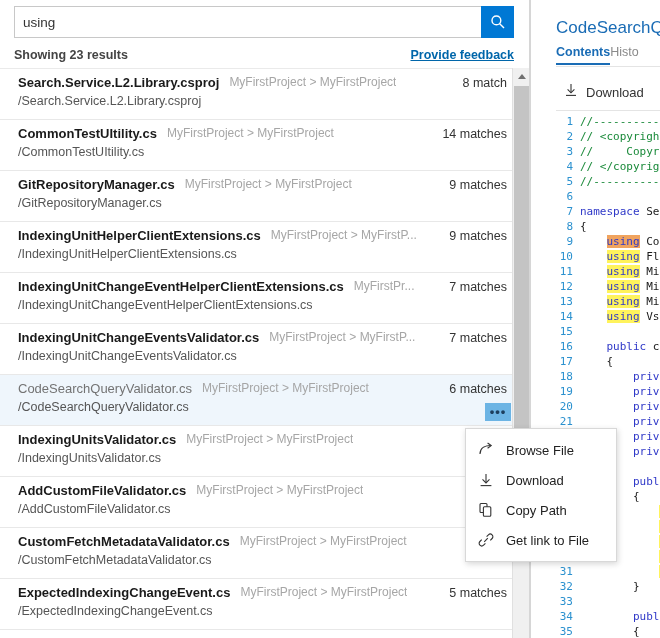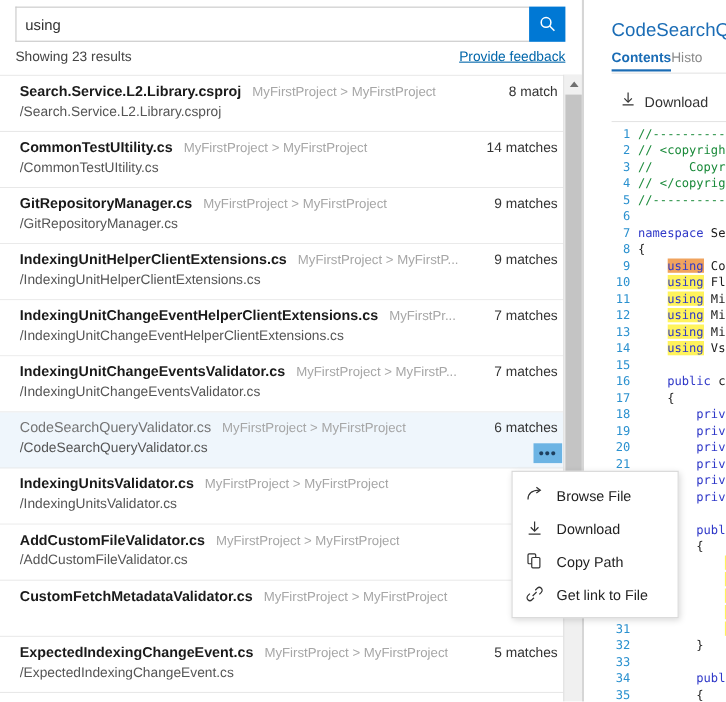--- a/index.html
+++ b/index.html
@@ -46,22 +46,23 @@
     cursor: pointer;
     display: flex; align-items: center; justify-content: center;
     padding: 0;
   }
   #search-button svg { display: block; }
 
   
   #results-bar {
     position: absolute; left: 14px; top: 44px;
     width: 500px; height: 22px;
-    display: flex; justify-content: space-between;
+    display: flex; align-items: center; justify-content: space-between;
     font-size: 12.5px;
+    font-weight: bold;
   }
   #showing-results { color: #444; }
   #provide-feedback {
     color: #0066aa;
     text-decoration: underline;
     cursor: pointer;
     font-size: 12.5px;
   }
 
   
@@ -74,21 +75,21 @@
   .result-row {
     position: relative;
     height: 51px;
     border-bottom: 1px solid #e8e8e8;
     padding: 6px 0 0 18px;
     cursor: pointer;
     background: #fff;
   }
   .result-row.selected { background: #eff6fc; }
   .row-top {
-    display: flex; align-items: center;
+    display: flex; align-items: flex-start;
     white-space: nowrap;
     overflow: hidden;
     padding-right: 28px;
   }
   .file-name {
     font-weight: bold;
     font-size: 13px;
     color: #1a1a1a;
     flex: 0 0 auto;
   }
@@ -362,20 +363,21 @@
           </div>
           <div class="match-count">5 m</div>
           <div class="file-path">/AddCustomFileValidator.cs</div>
         </div>
         <div class="result-row">
           <div class="row-top">
             <span class="file-name">CustomFetchMetadataValidator.cs</span>
             <span class="bread">MyFirstProject &gt; MyFirstProject</span>
           </div>
           <div class="match-count">5 m</div>
+          <div class="file-path">/CustomFetchMetadataValidator.cs</div>
         </div>
         <div class="result-row">
           <div class="row-top">
             <span class="file-name">ExpectedIndexingChangeEvent.cs</span>
             <span class="bread">MyFirstProject &gt; MyFirstProject</span>
           </div>
           <div class="match-count">5 matches</div>
           <div class="file-path">/ExpectedIndexingChangeEvent.cs</div>
         </div>
       </div>

